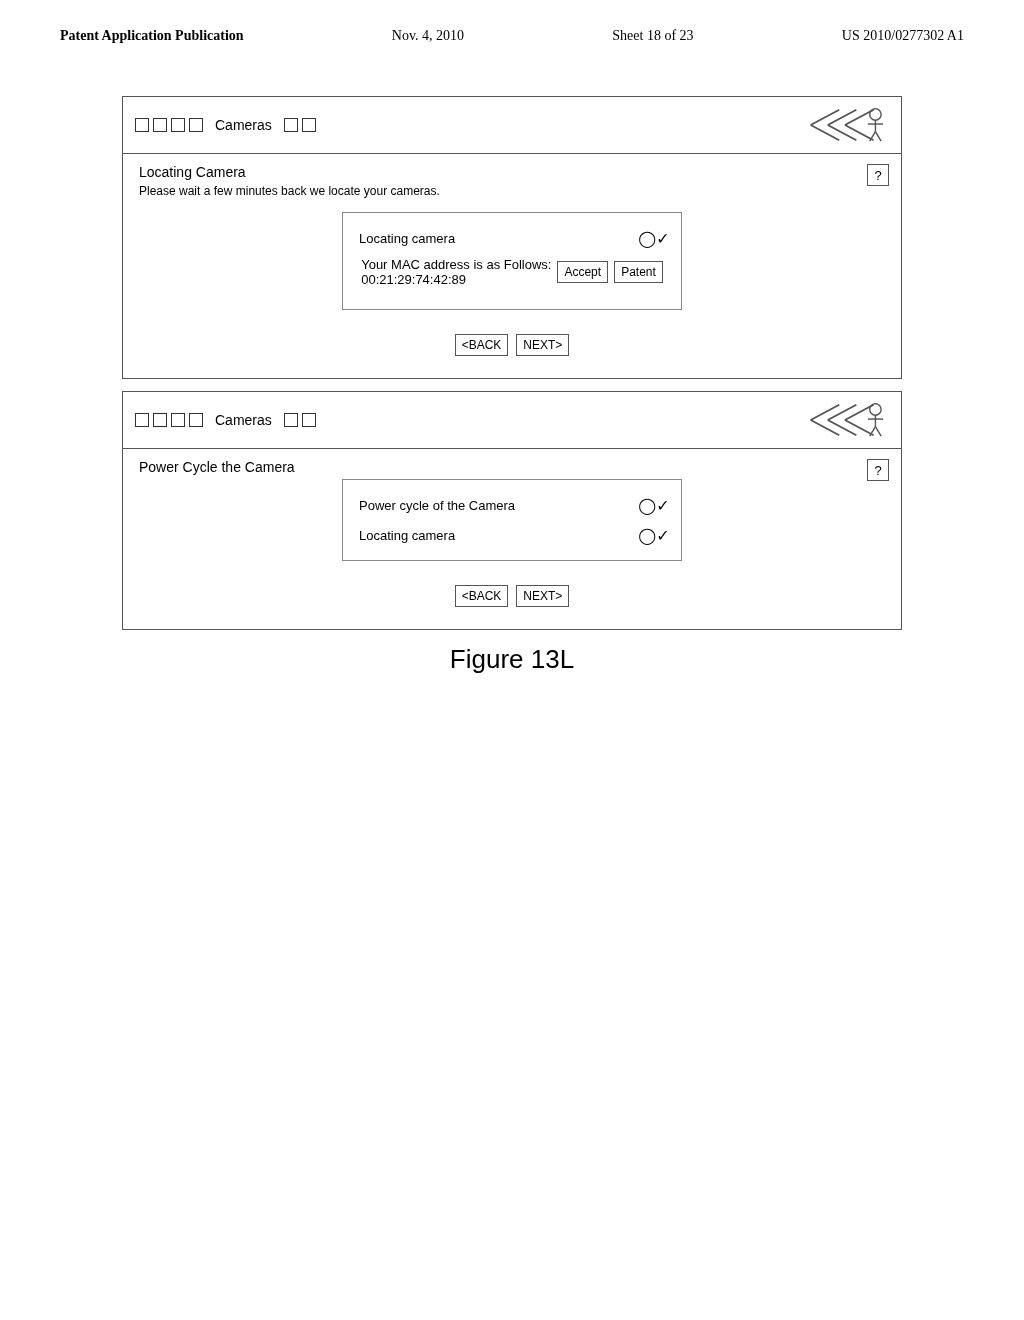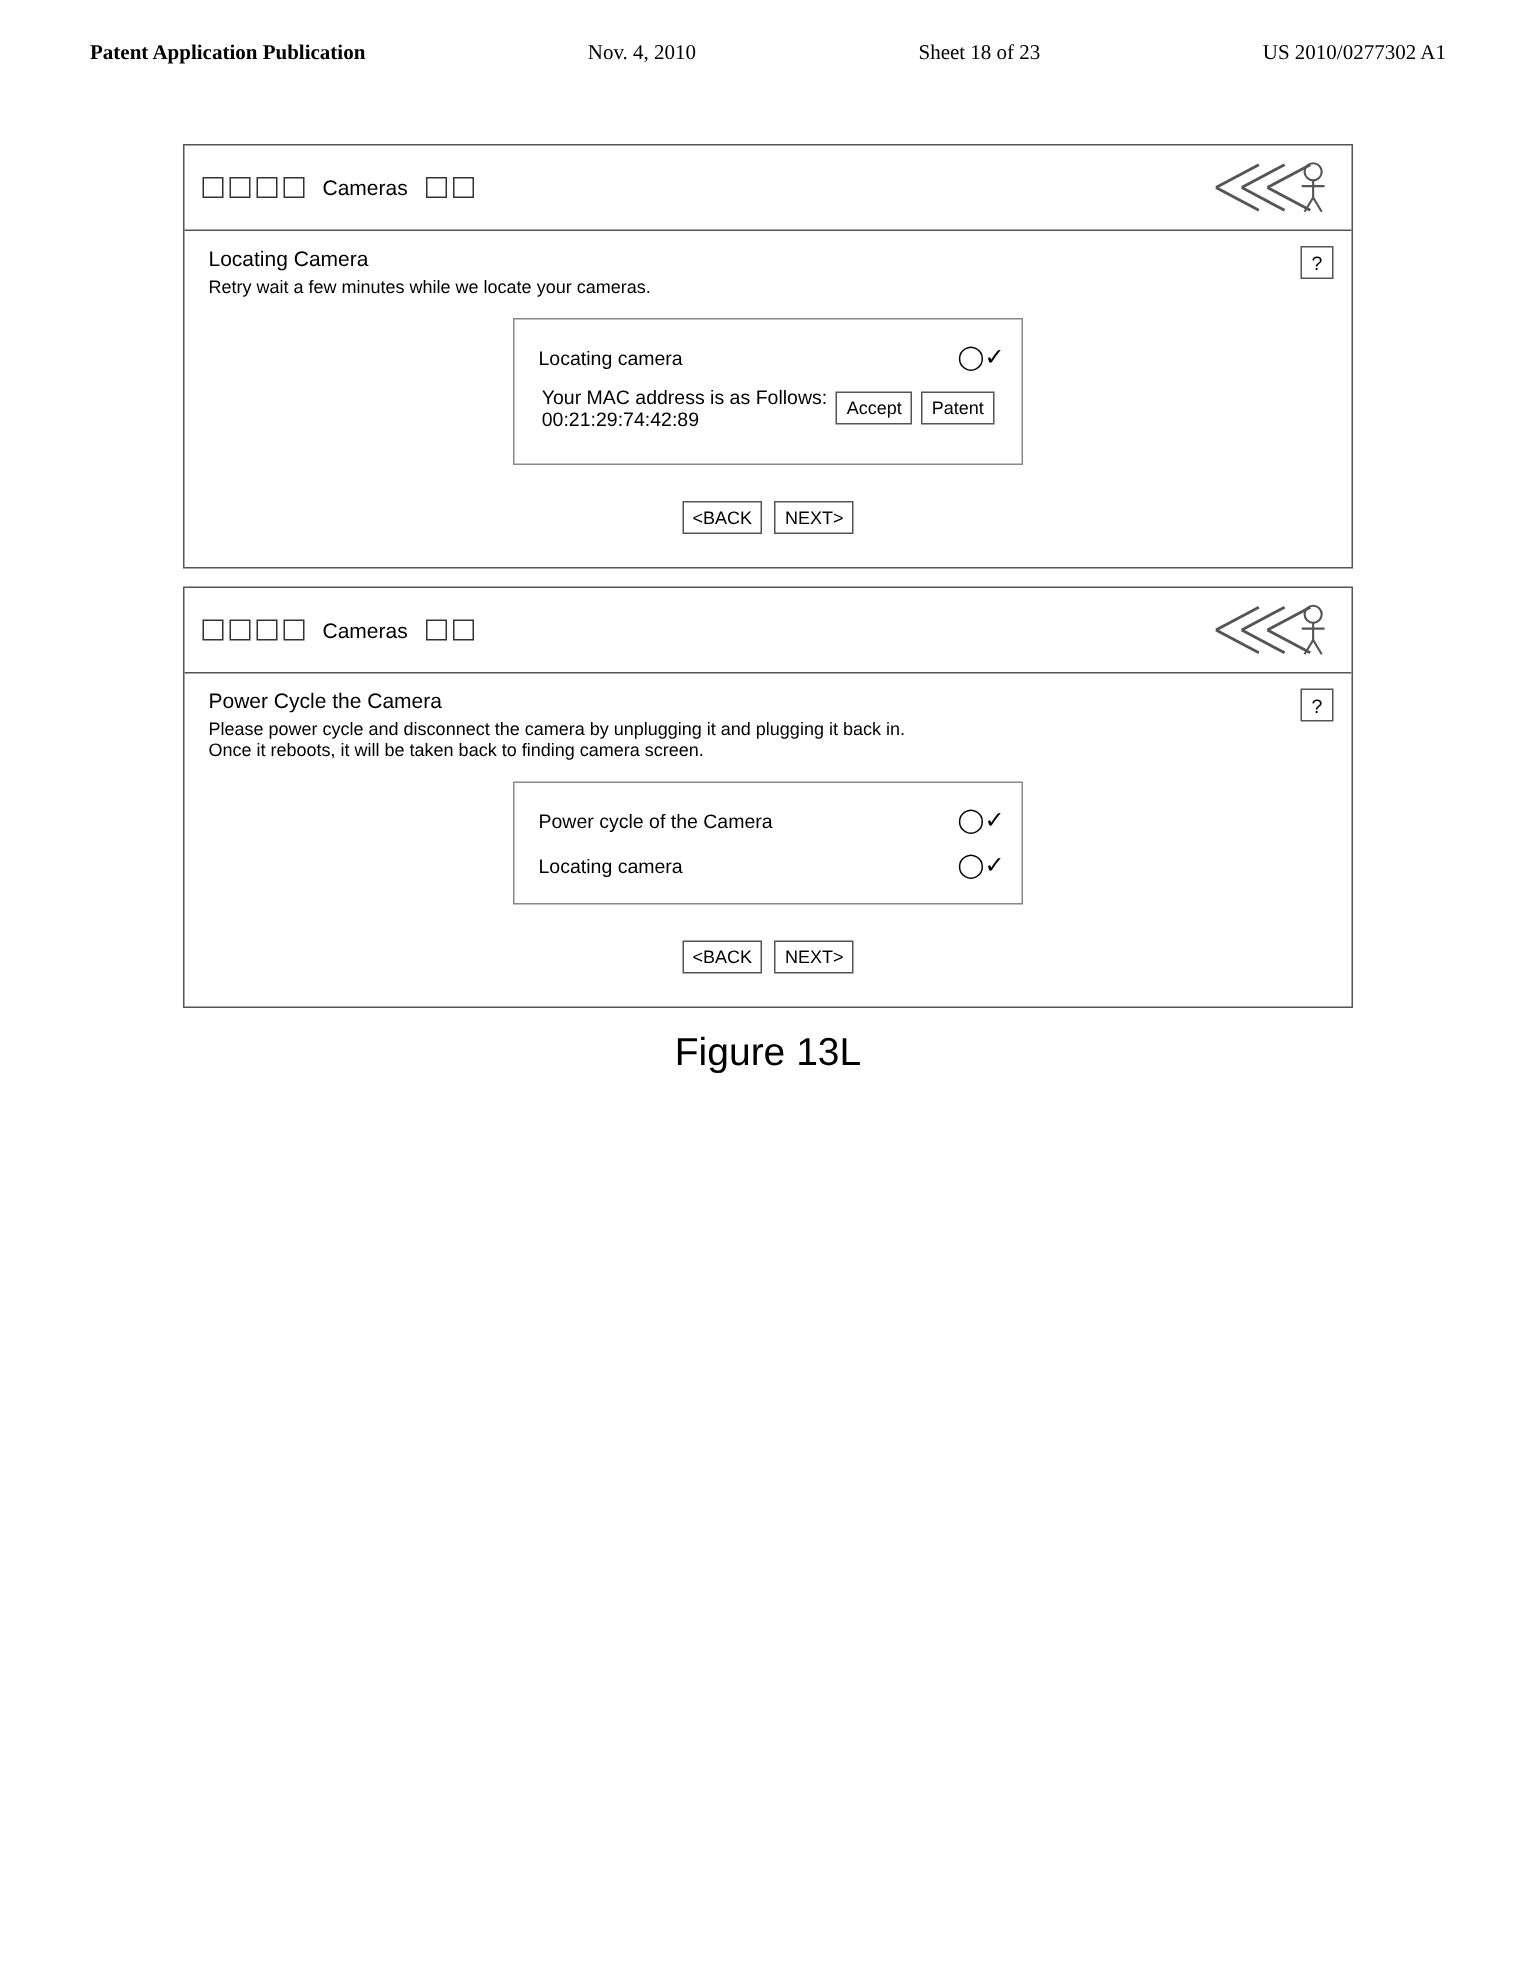--- a/index.html
+++ b/index.html
@@ -248,21 +248,21 @@
             <line x1="70" y1="20" x2="86" y2="20" stroke="#555" stroke-width="1.5"></line>
             <line x1="78" y1="28" x2="72" y2="38" stroke="#555" stroke-width="1.5"></line>
             <line x1="78" y1="28" x2="84" y2="38" stroke="#555" stroke-width="1.5"></line>
           </svg>
         </div>
       </div>
 
       <div class="wizard-content">
         <div class="help-button">?</div>
         <div class="wizard-title">Locating Camera</div>
-        <div class="wizard-subtitle">Retry wait a few minutes while we locate your cameras.</div>
+        <div class="wizard-subtitle">Please wait a few minutes back we locate your cameras.</div>
 
         <div class="progress-box">
 
           <div class="progress-row">
             <span class="progress-label">Locating camera</span>
             <span class="check-icon">◯✓</span>
           </div>
 
           <div class="mac-row">
             <div class="mac-label-block">
@@ -313,24 +313,20 @@
             <line x1="70" y1="20" x2="86" y2="20" stroke="#555" stroke-width="1.5"></line>
             <line x1="78" y1="28" x2="72" y2="38" stroke="#555" stroke-width="1.5"></line>
             <line x1="78" y1="28" x2="84" y2="38" stroke="#555" stroke-width="1.5"></line>
           </svg>
         </div>
       </div>
 
       <div class="wizard-content">
         <div class="help-button">?</div>
         <div class="wizard-title">Power Cycle the Camera</div>
-        <div class="wizard-subtitle">
-          <span>Please power cycle and disconnect the camera by unplugging it and plugging it back in.</span><br>
-          <span>Once it reboots, it will be taken back to finding camera screen.</span>
-        </div>
 
         <div class="progress-box">
 
           <div class="progress-row">
             <span class="progress-label">Power cycle of the Camera</span>
             <span class="check-icon">◯✓</span>
           </div>
 
           <div class="progress-row">
             <span class="progress-label">Locating camera</span>

